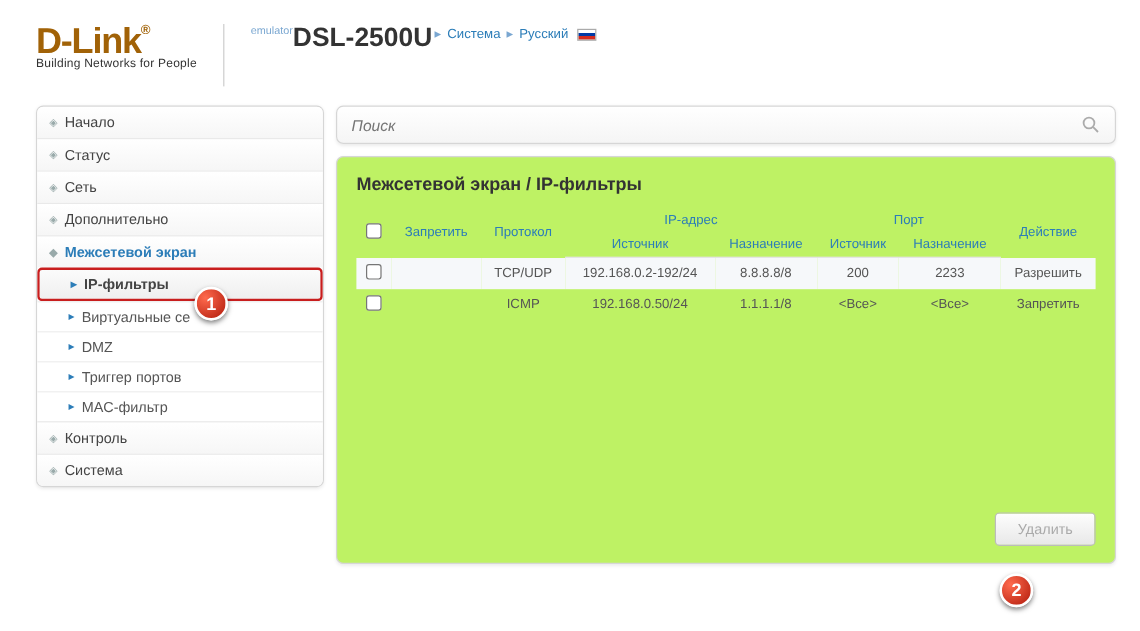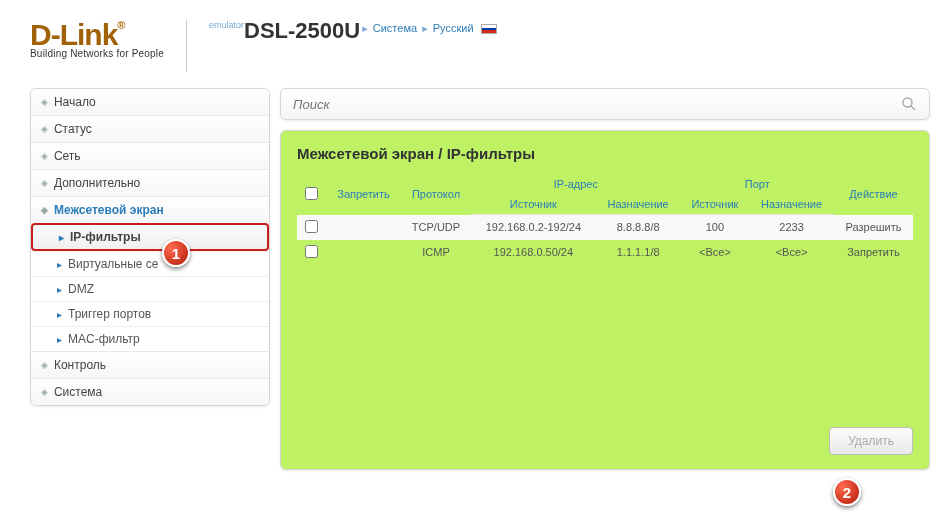--- a/index.html
+++ b/index.html
@@ -148,21 +148,21 @@
             <th>Назначение</th>
           </tr>
         </thead>
         <tbody>
           <tr>
             <td><input type="checkbox" style=""></td>
             <td></td>
             <td>TCP/UDP</td>
             <td>192.168.0.2-192/24</td>
             <td>8.8.8.8/8</td>
-            <td>100</td>
+            <td>200</td>
             <td>2233</td>
             <td>Разрешить</td>
           </tr>
           <tr>
             <td><input type="checkbox" style=""></td>
             <td></td>
             <td>ICMP</td>
             <td>192.168.0.50/24</td>
             <td>1.1.1.1/8</td>
             <td>&lt;Все&gt;</td>

